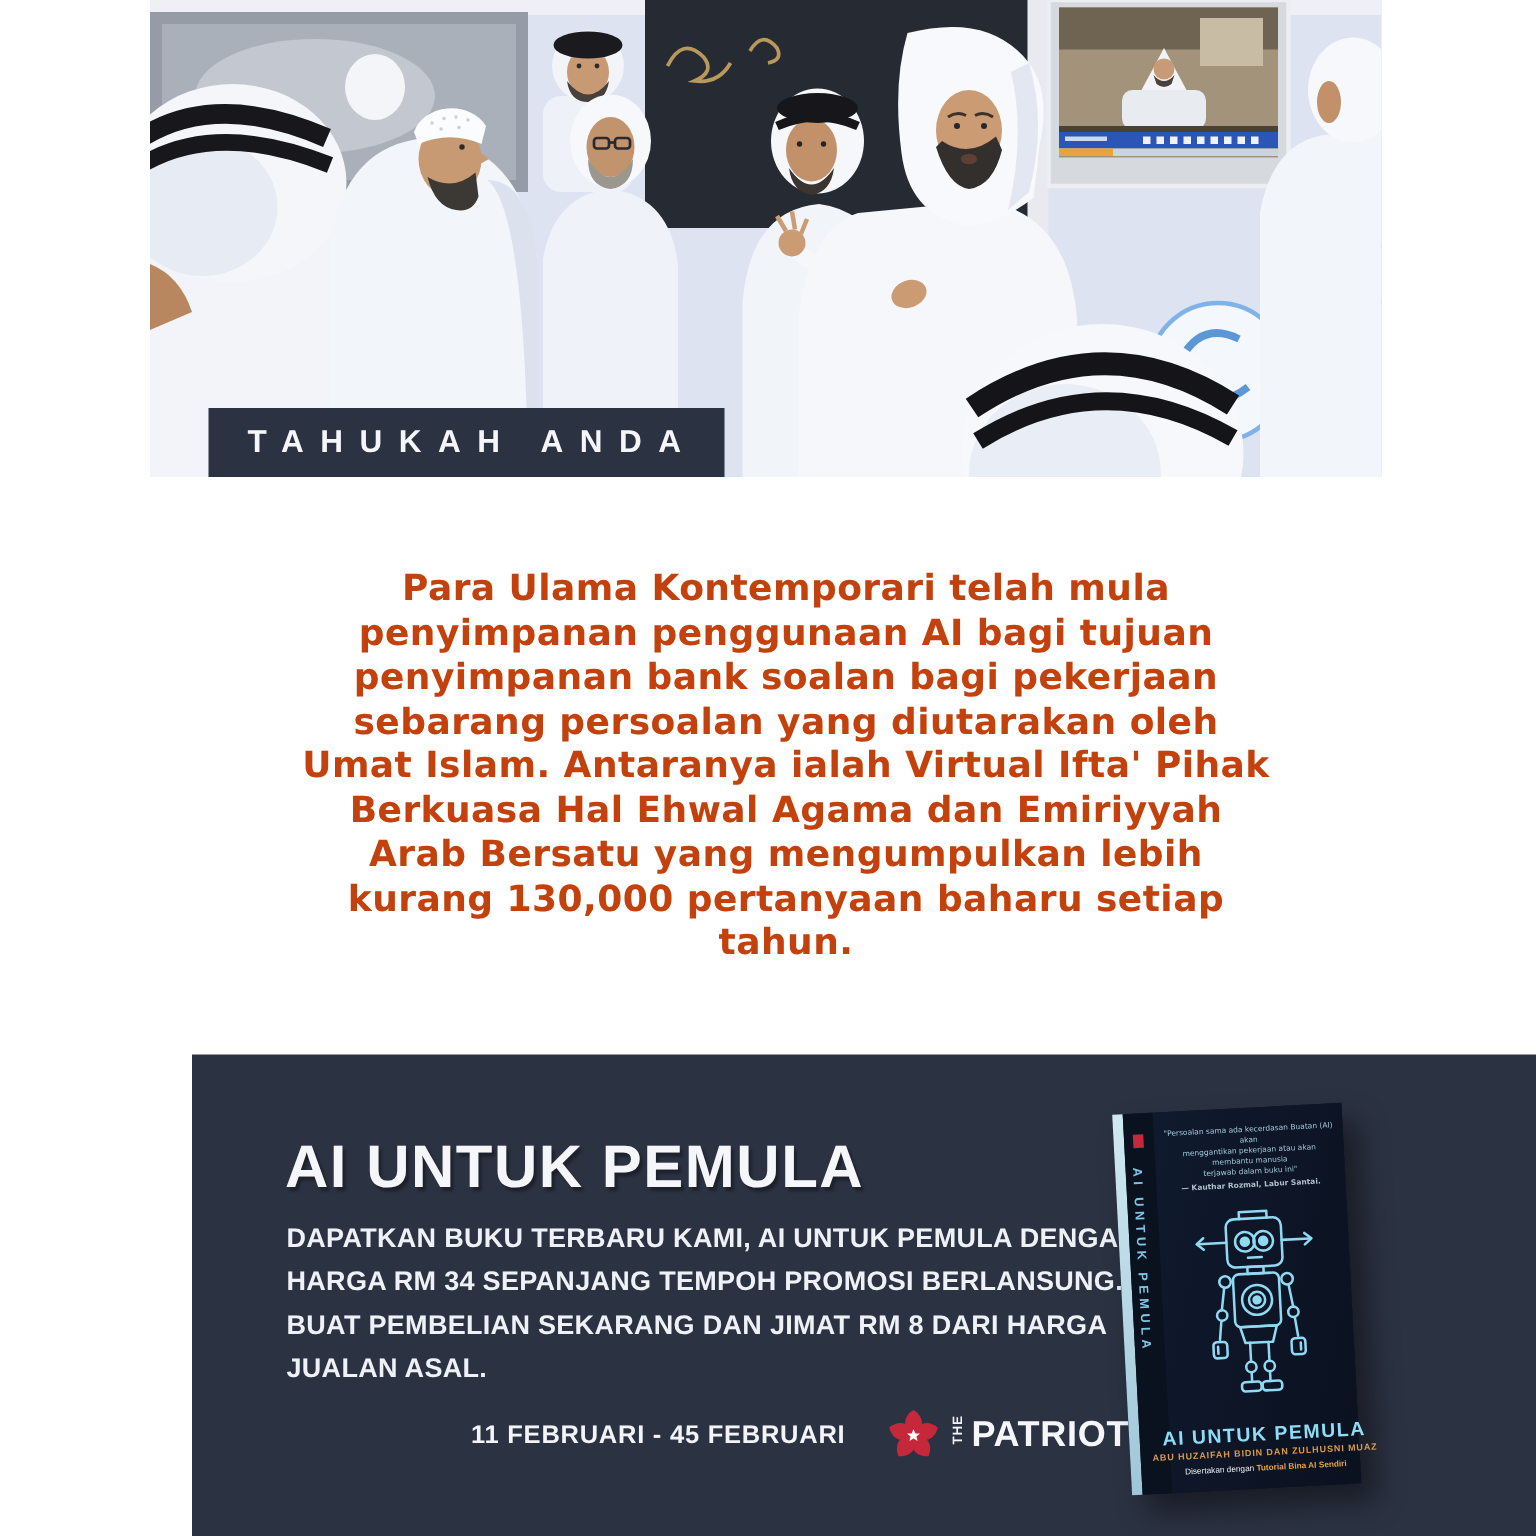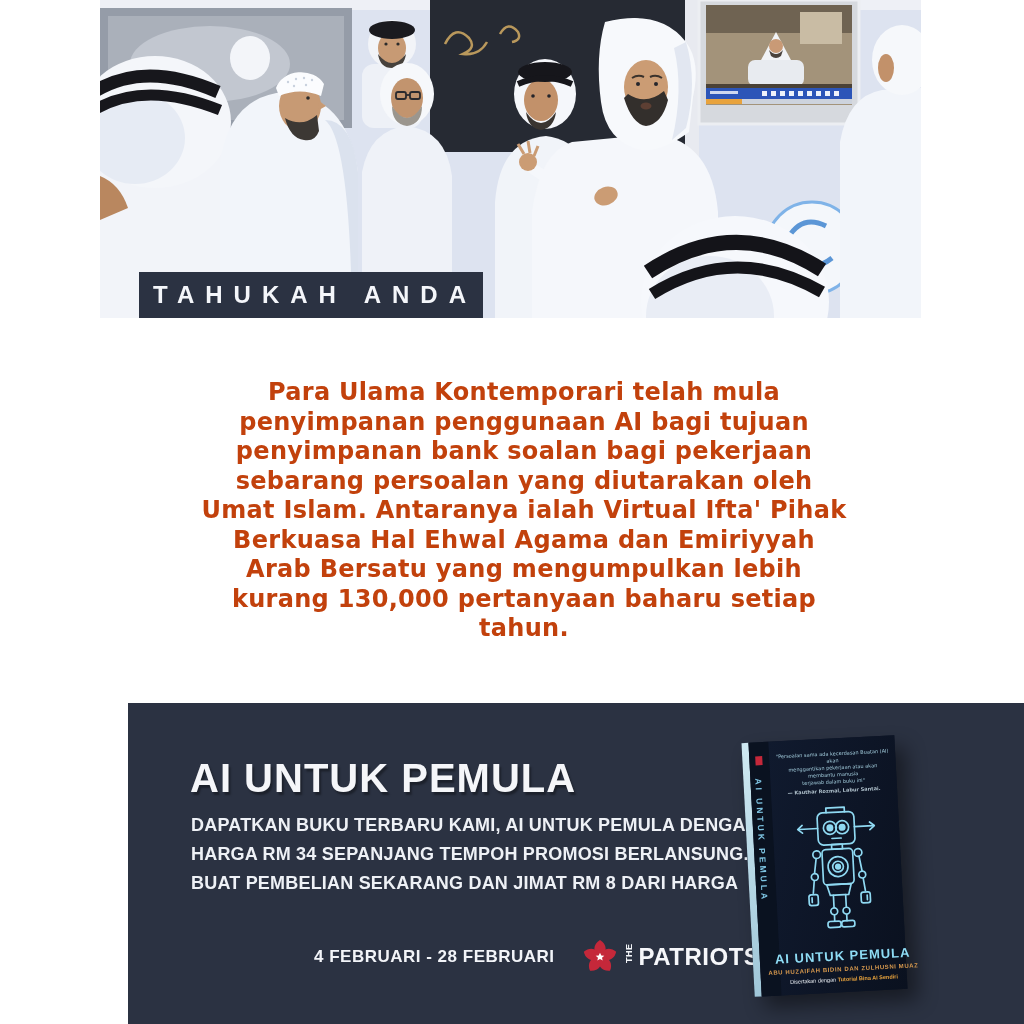--- a/index.html
+++ b/index.html
@@ -3,21 +3,21 @@
 <meta charset="utf-8">
 <style>
   html,body{margin:0;padding:0;background:#ffffff;}
   #canvas{position:relative;width:1024px;height:1024px;background:#ffffff;overflow:hidden;
           font-family:"Liberation Sans",sans-serif;}
 
   
   .photo-wrap{position:absolute;left:100px;top:0;width:821px;height:318px;overflow:hidden;background:#dde3f0;}
   .photo-wrap svg{display:block;}
   .hero-badge{position:absolute;left:139px;top:272px;width:344px;height:46px;background:#2b3242;
-              color:#f4f6fa;font-weight:bold;font-size:24px;letter-spacing:11px;
+              color:#f4f6fa;font-weight:bold;font-size:21px;letter-spacing:11px;
               display:flex;align-items:center;justify-content:center;padding-left:8px;box-sizing:border-box;}
 
   
   .fact{position:absolute;left:0;top:378px;width:1024px;text-align:center;color:#c2410c;
         font-family:"DejaVu Sans",sans-serif;font-weight:bold;font-size:24px;line-height:29.5px;letter-spacing:0.3px;padding-left:12px;}
   .fact div{white-space:nowrap;}
 
   
   .panel{position:absolute;left:100px;top:703px;width:961px;height:321px;background:#2b3242;margin-left:28px;}
   .panel-title{position:absolute;left:62px;top:53px;color:#f5f6f9;font-weight:bold;font-size:40px;
@@ -208,24 +208,25 @@
     <div>kurang 130,000 pertanyaan baharu setiap</div>
     <div>tahun.</div>
   </div>
 
   <div class="panel">
     <div class="panel-title">AI UNTUK PEMULA</div>
     <div class="panel-body">
       <div>DAPATKAN BUKU TERBARU KAMI, AI UNTUK PEMULA DENGAN</div>
       <div>HARGA RM 34 SEPANJANG TEMPOH PROMOSI BERLANSUNG.</div>
       <div>BUAT PEMBELIAN SEKARANG DAN JIMAT RM 8 DARI HARGA</div>
+      <div>JUALAN ASAL.</div>
     </div>
 
     <div class="panel-footer">
-      <span class="date-range">4 FEBRUARI - 28 FEBRUARI</span>
+      <span class="date-range">11 FEBRUARI - 45 FEBRUARI</span>
       <span class="brand">
         <svg width="38" height="38" viewBox="-19 -19 38 38">
           <g fill="#c5283a">
             <g>
                 <path d="M0,-17 C7,-13 8,-4 0,-1 C-8,-4 -7,-13 0,-17"></path>
               </g>
             <g transform="rotate(72)">
                 <path d="M0,-17 C7,-13 8,-4 0,-1 C-8,-4 -7,-13 0,-17"></path>
               </g>
             <g transform="rotate(144)">

